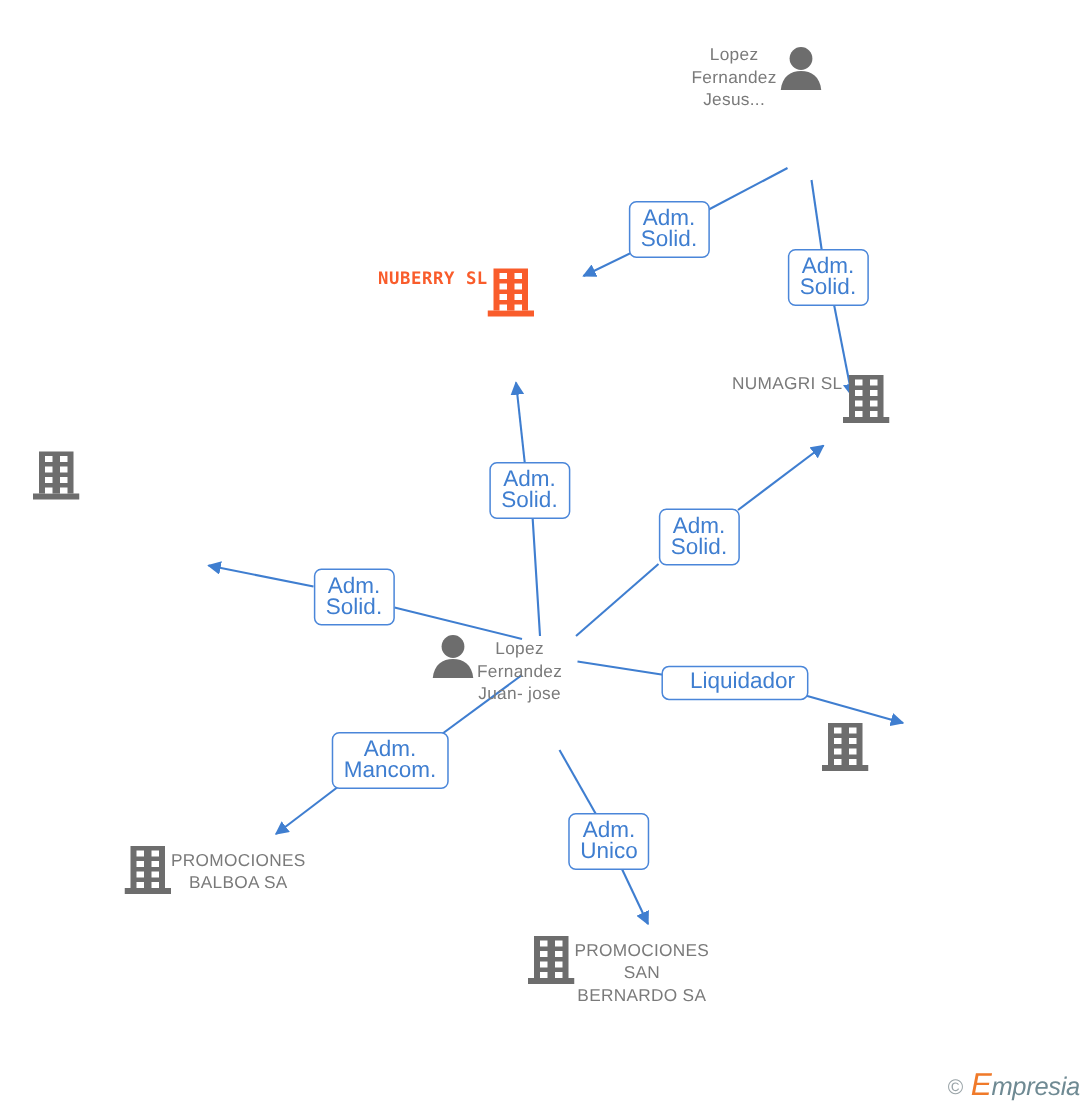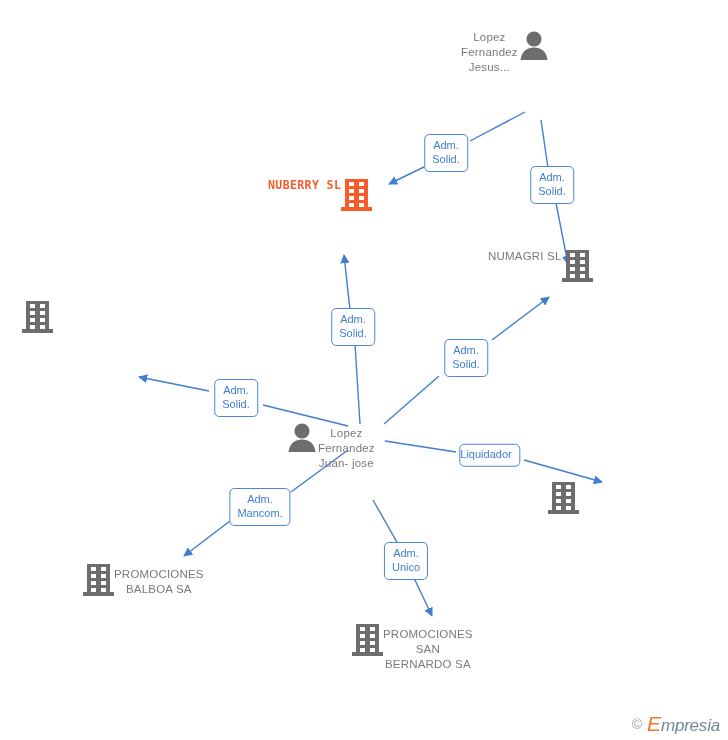--- a/index.html
+++ b/index.html
@@ -62,30 +62,30 @@
   .node.label-top .node-label { margin-bottom: 4px; }
   .node.label-bottom .node-label { margin-top: 4px; }
 
   
   .badge {
     position: absolute;
     border: 1.3px solid #4a86d9;
     border-radius: 5px;
     background: #ffffff;
     color: #3f7ed0;
-    font-size: 11px;
+    font-size: 15px;
     line-height: 13.5px;
     padding: 4px 7px 5px 7px;
     text-align: center;
     white-space: pre-line;
     box-sizing: border-box;
     transform: translate(-50%, -50%);
   }
   .badge.one-line {
-    padding: 3px 8px 4px 0;
+    padding: 3px 8px 4px 18px;
   }
 
   
   #watermark {
     position: absolute;
     right: 8px;
     bottom: 6px;
     display: flex;
     align-items: center;
     gap: 5px;
@@ -142,21 +142,21 @@
       <path d="M 524 460 L 602 482" marker-end="url(#arrow)"></path>
 
       <path d="M 348 450 L 291 492"></path>
       <path d="M 230 521 L 184 556" marker-end="url(#arrow)"></path>
 
       <path d="M 373 500 L 398 544"></path>
       <path d="M 414 578 L 432 616" marker-end="url(#arrow)"></path>
     </g>
   </svg>
 
-  <div class="node label-top highlight" style="left:348px; top:178px;">
+  <div class="node label-top highlight" style="left:332px; top:178px;">
     <span class="node-label company">NUBERRY  SL</span>
     <span class="node-icon">
       <svg width="31" height="34" viewBox="0 0 31 34" xmlns="http://www.w3.org/2000/svg">
         <rect x="4" y="1" width="23" height="28" fill="#f95c2b"></rect>
         <rect x="0" y="29" width="31" height="4" fill="#f95c2b"></rect>
         <g fill="#ffffff">
           <rect x="8" y="4" width="5" height="4"></rect>
           <rect x="18" y="4" width="5" height="4"></rect>
           <rect x="8" y="11" width="5" height="4"></rect>
           <rect x="18" y="11" width="5" height="4"></rect>

